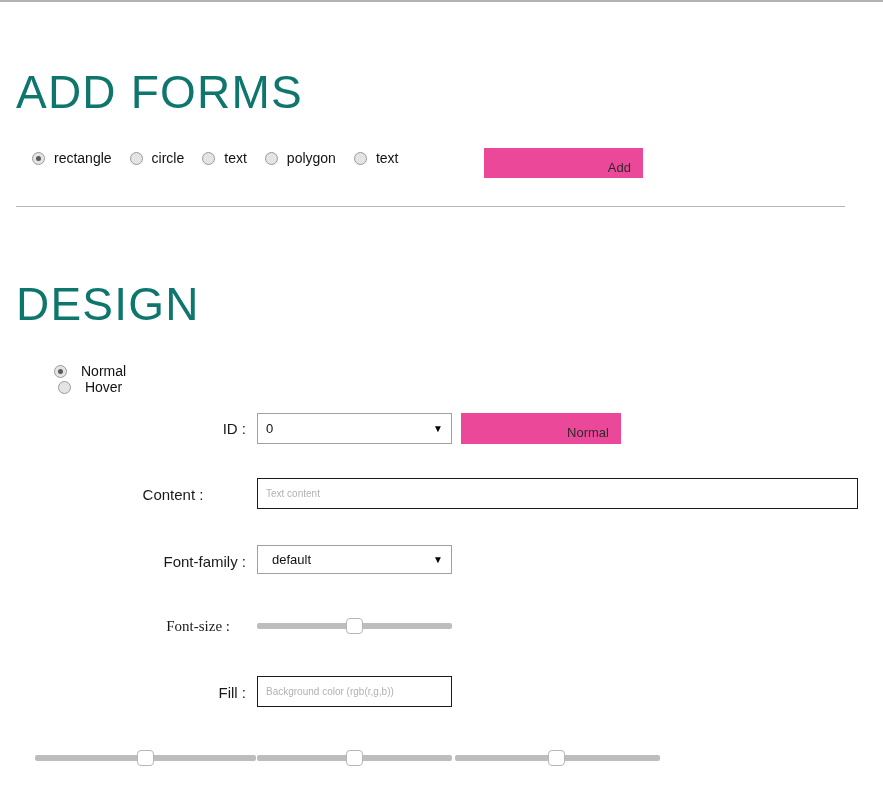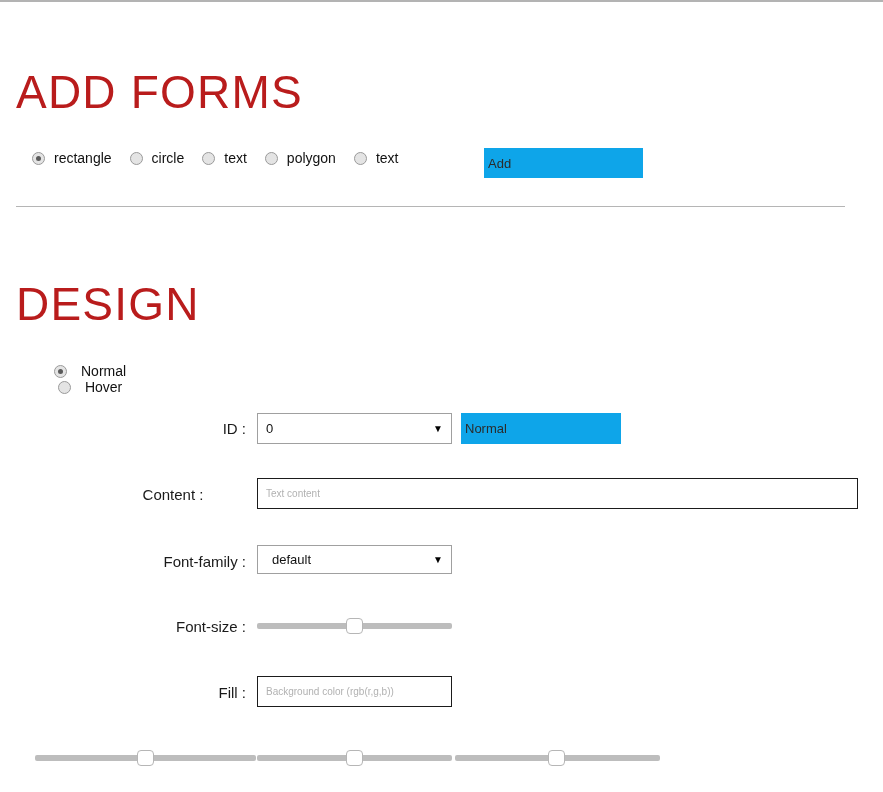--- a/index.html
+++ b/index.html
@@ -14,21 +14,21 @@
     overflow: hidden;
     position: relative;
     box-sizing: border-box;
     border-top: 2px solid #b3b3b3;
   }
 
   
   .page-heading {
     position: absolute;
     left: 16px;
-    color: #b91c1c;
+    color: #0f766e;
     font-size: 46px;
     font-weight: 300;
     letter-spacing: 1.2px;
     line-height: 1;
     white-space: nowrap;
   }
   #heading-add-forms { top: 36px; }
   #heading-design { top: 248px; }
 
   
@@ -82,28 +82,28 @@
     font-size: 14px;
     color: #111111;
     white-space: nowrap;
   }
   #state-radio-row .radio-item { margin-right: 26px; }
   #state-radio-row .radio-label { margin-left: 14px; }
 
   
   .gray-button {
     position: absolute;
-    background: #0ea5e9;
+    background: #ec4899;
     border: none;
     color: #2b2b2b;
     font-size: 13px;
     font-family: "Liberation Sans", sans-serif;
-    text-align: left;
+    text-align: right;
     cursor: pointer;
-    padding: 4px;
+    padding: 12px;
   }
   #add-button {
     left: 484px;
     top: 146px;
     width: 159px;
     height: 30px;
   }
   #delete-button {
     left: 461px;
     top: 411px;
@@ -115,21 +115,21 @@
   .field-label {
     position: absolute;
     font-size: 15px;
     color: #1a1a1a;
     white-space: nowrap;
     text-align: right;
   }
   #label-id        { left: 150px; top: 418px; width: 96px; }
   #label-content   { left: 100px; top: 484px; width: 146px; text-align: center; }
   #label-fontfam   { left: 60px;  top: 551px; width: 186px; }
-  #label-fontsize  { left: 60px;  top: 616px; width: 186px; }
+  #label-fontsize  { left: 44px;  top: 616px; width: 186px; font-family: Liberation Serif, serif; }
   #label-fill      { left: 110px; top: 682px; width: 136px; }
 
   .select-box {
     position: absolute;
     border: 1px solid #a0a0a0;
     background: #ffffff;
     box-sizing: border-box;
     display: flex;
     align-items: center;
     padding: 0 8px;

